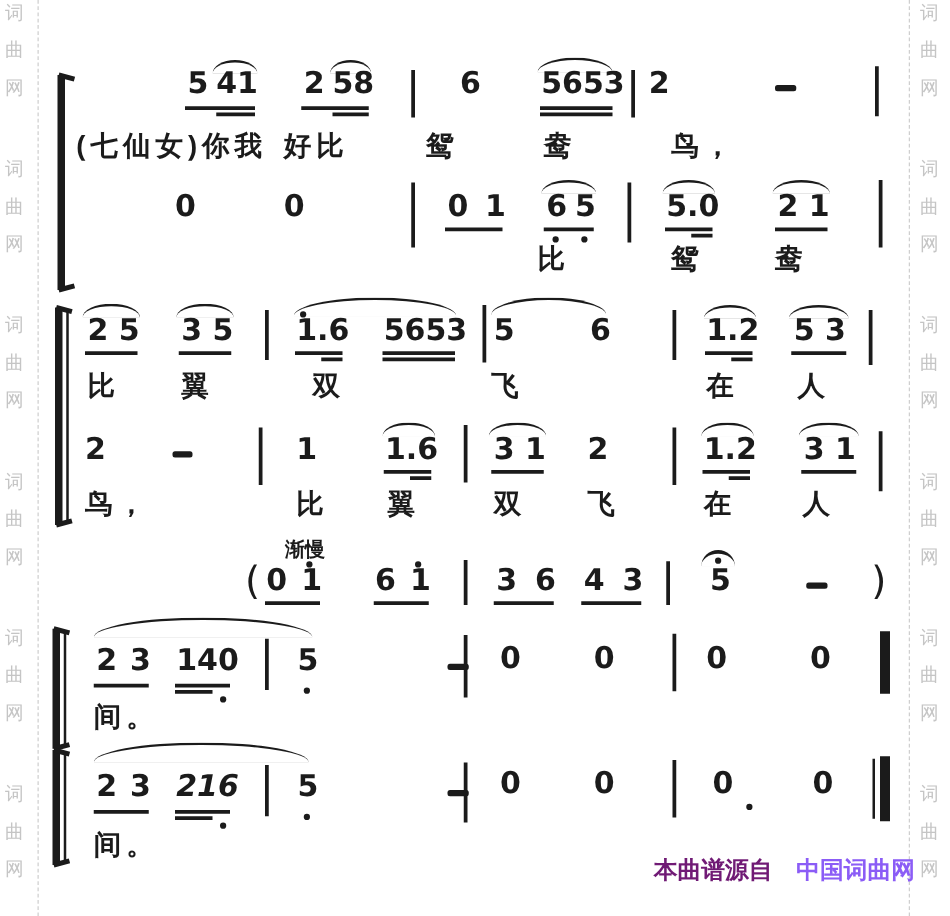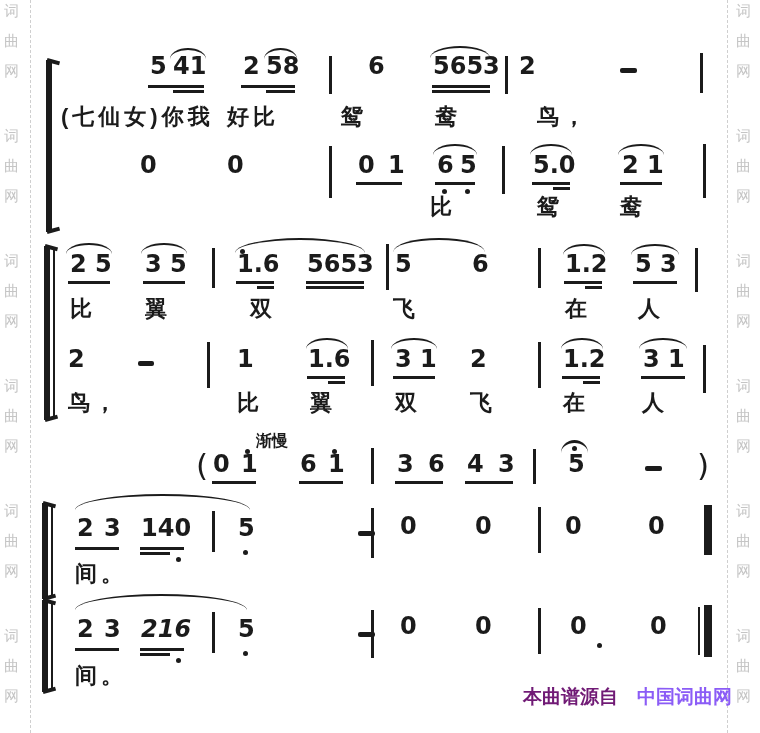--- a/index.html
+++ b/index.html
@@ -196,21 +196,21 @@
     <div class="beam" style="left: 641px; top: 376px; width: 44px;"></div>
     <div class="slur" style="left: 639px; top: 338px; width: 48px;"></div>
     <div class="bar" style="left: 703px; top: 345px; height: 48px;"></div>
     <div class="lyric" style="left: 68px; top: 391px;">鸟，</div>
     <div class="lyric" style="left: 237px; top: 391px;">比</div>
     <div class="lyric" style="left: 310px; top: 391px;">翼</div>
     <div class="lyric" style="left: 395px; top: 391px;">双</div>
     <div class="lyric" style="left: 470px; top: 391px;">飞</div>
     <div class="lyric" style="left: 563px; top: 391px;">在</div>
     <div class="lyric" style="left: 642px; top: 391px;">人</div>
-    <div class="tempo" style="left: 228px; top: 433px; margin-left: 28px;">渐慢</div>
+    <div class="tempo" style="left: 228px; top: 433px;">渐慢</div>
     <div class="paren" style="left: 196px; top: 450px;">(</div>
     <div class="note" style="left: 213px; top: 456px;">0</div>
     <div class="note" style="left: 241px; top: 456px;">1</div>
     <div class="odot" style="left: 245px; top: 449px;"></div>
     <div class="beam" style="left: 212px; top: 481px; width: 44px;"></div>
     <div class="note" style="left: 300px; top: 456px;">6</div>
     <div class="note" style="left: 328px; top: 456px;">1</div>
     <div class="odot" style="left: 332px; top: 449px;"></div>
     <div class="beam" style="left: 299px; top: 481px; width: 44px;"></div>
     <div class="bar" style="left: 371px; top: 448px; height: 36px;"></div>

